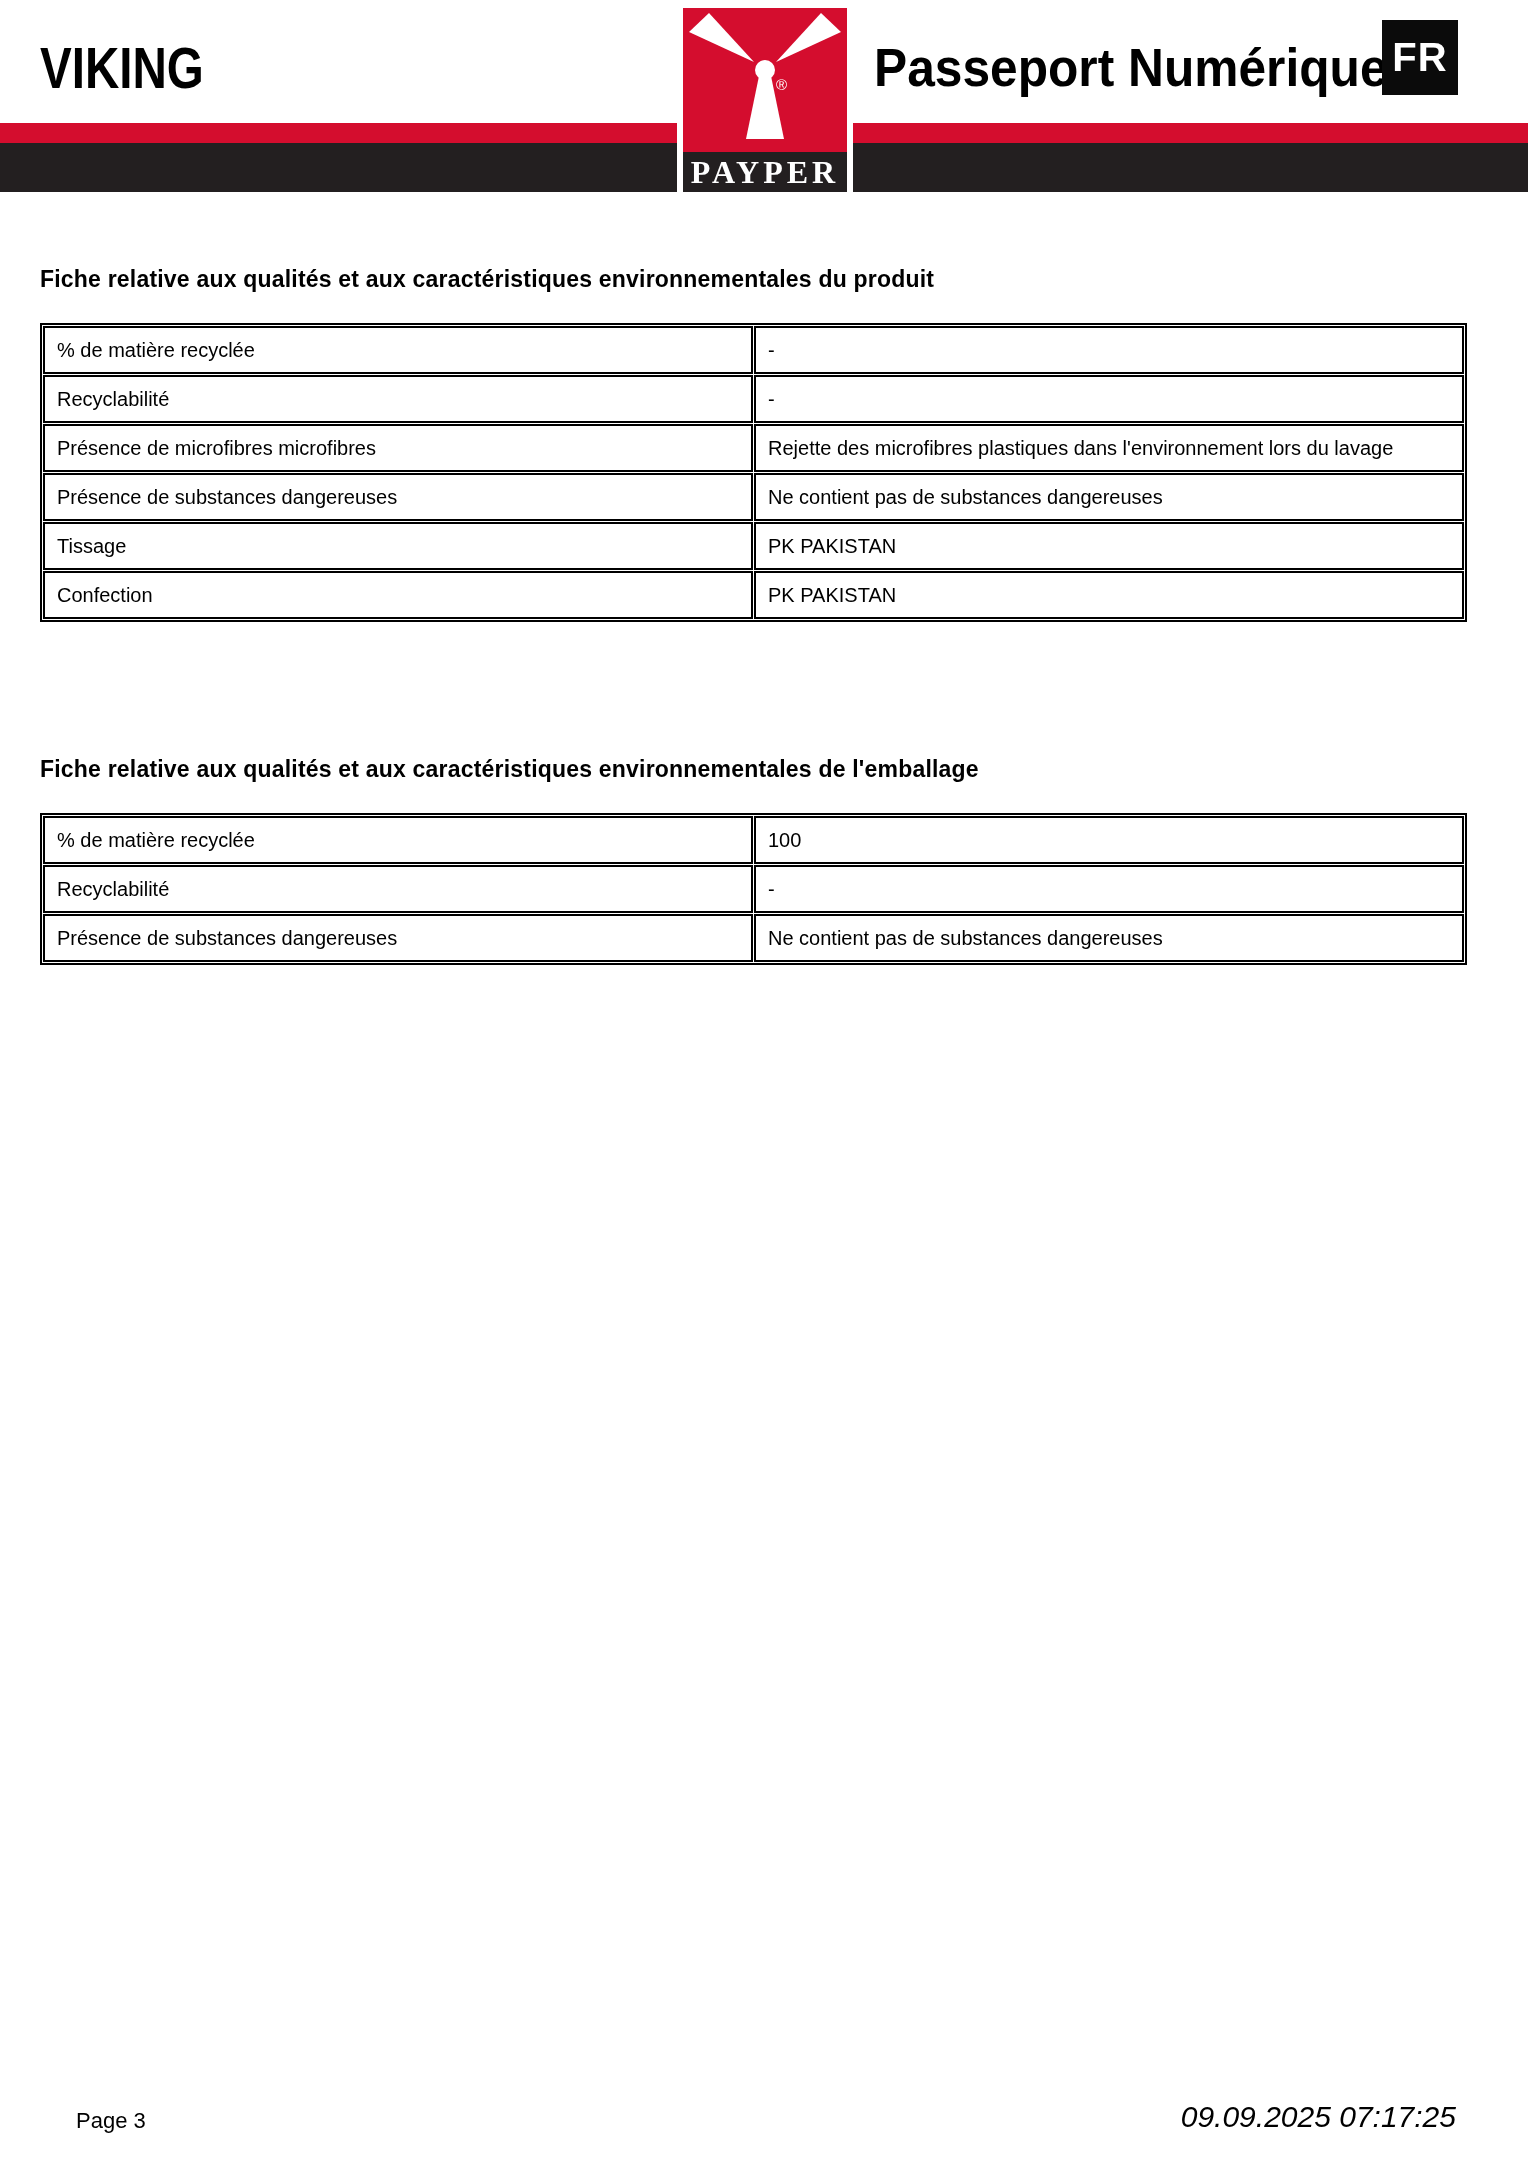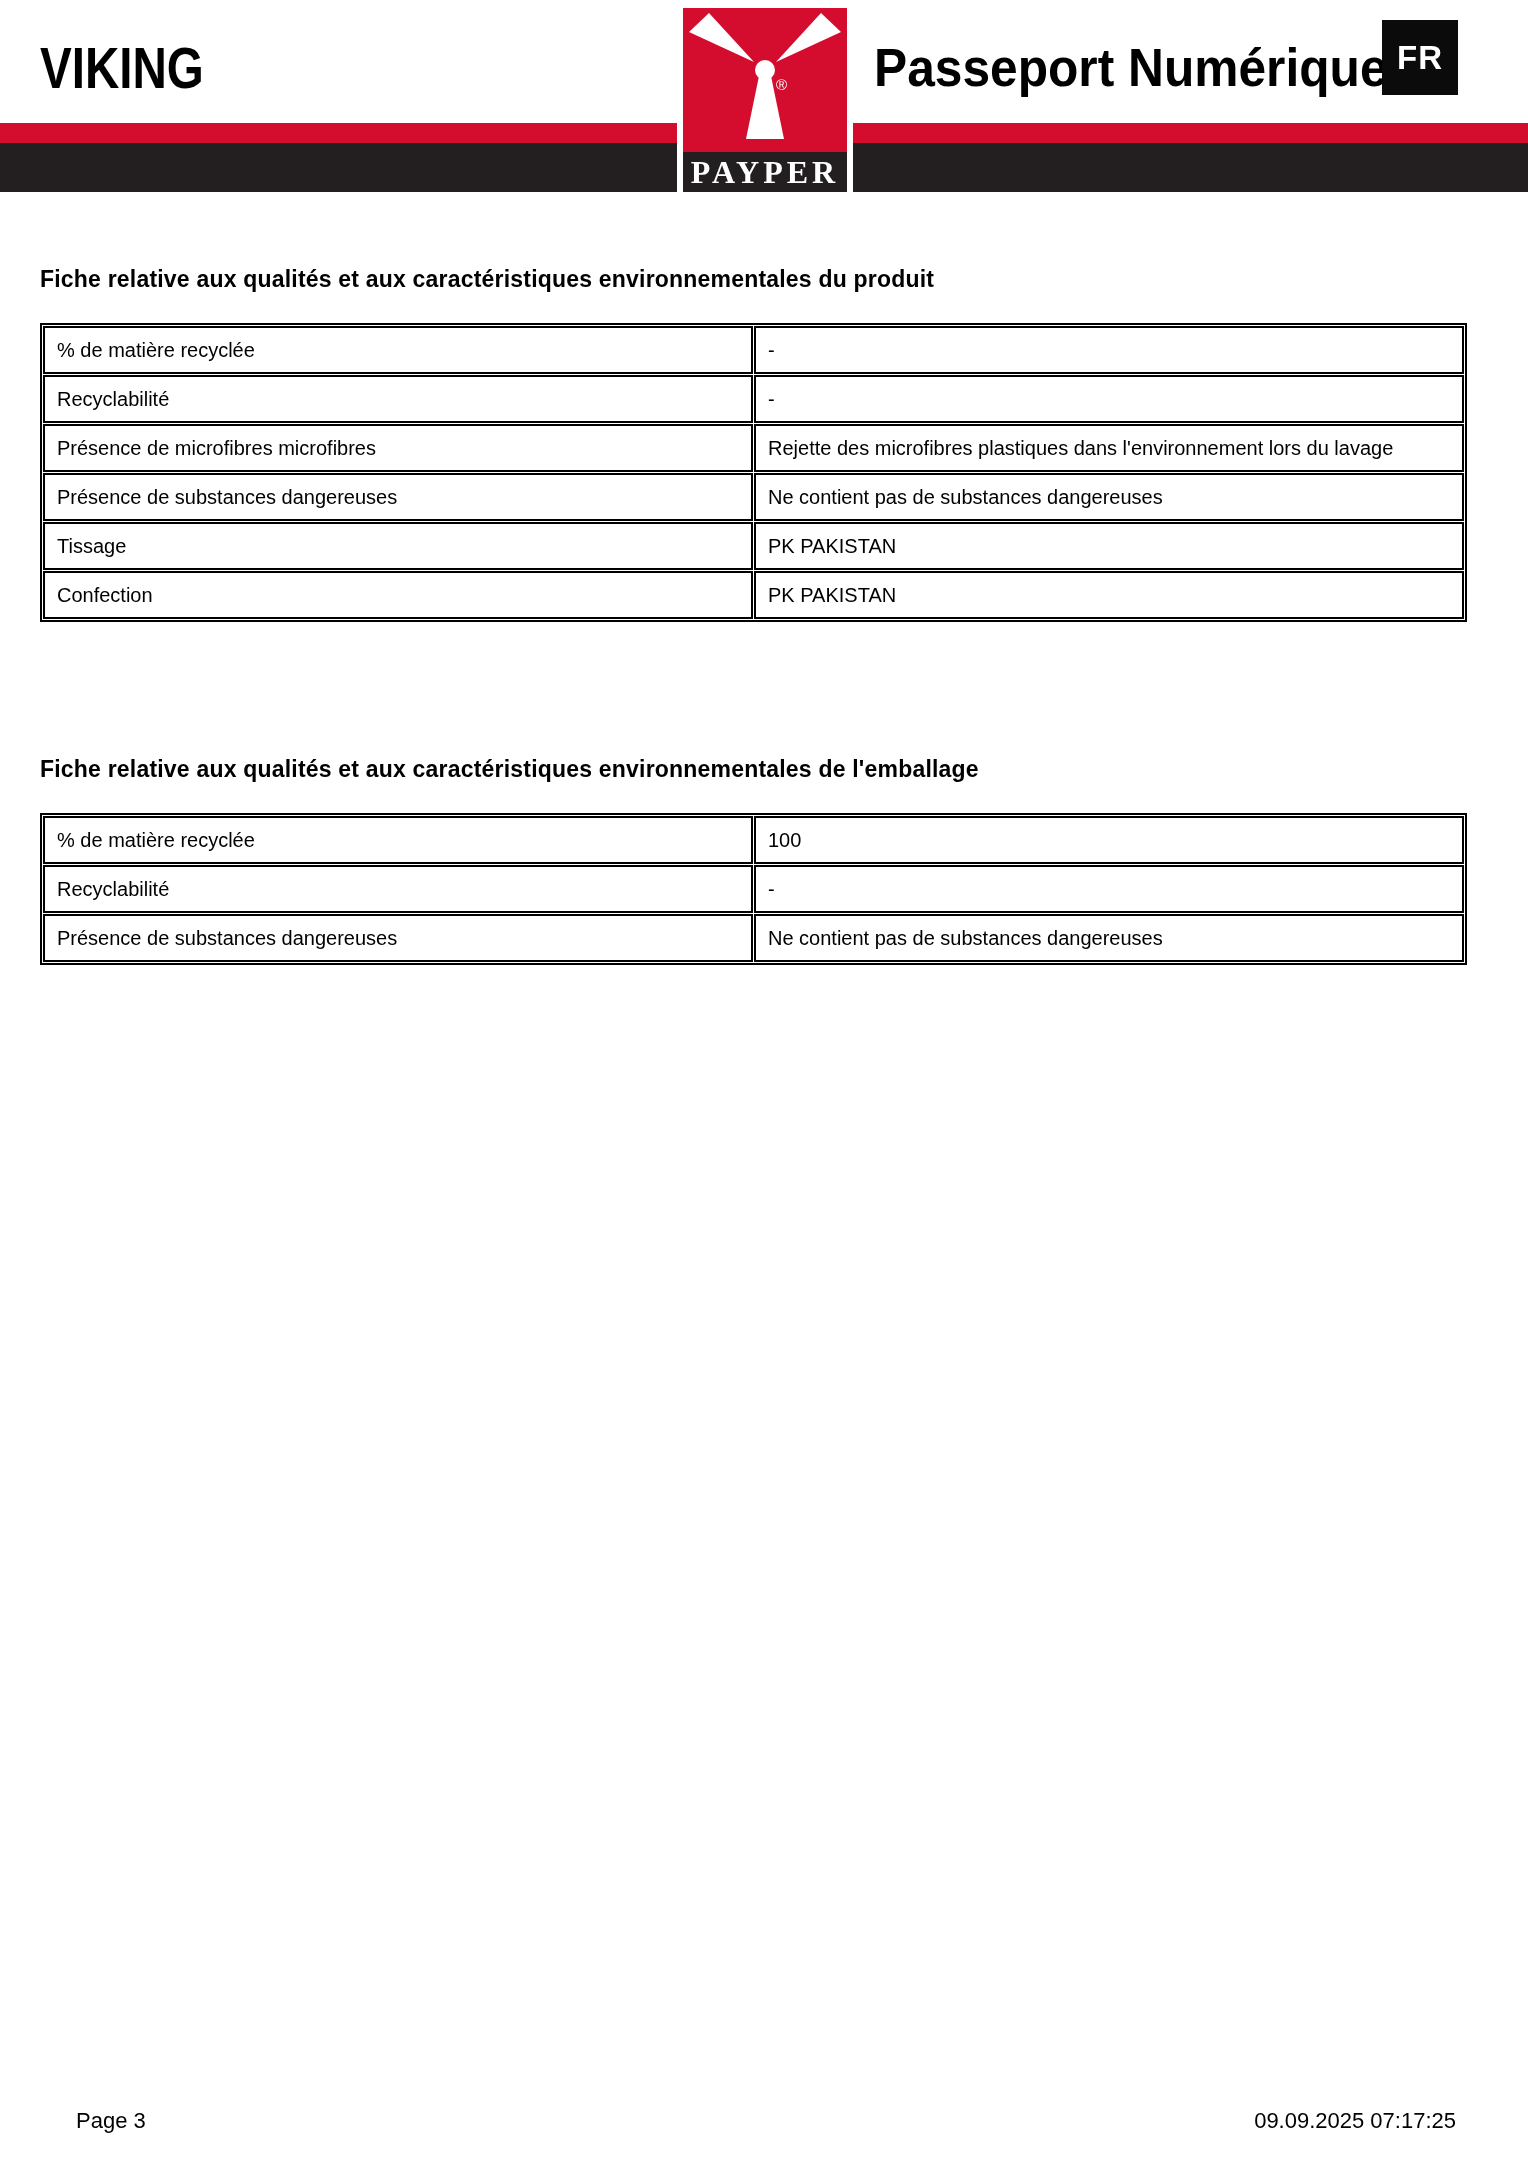--- a/index.html
+++ b/index.html
@@ -31,21 +31,21 @@
   .doc-title {
     position: absolute; left: 874px; top: 36px;
     font-size: 54px; font-weight: bold;
     transform: scaleX(0.92); transform-origin: left top;
     white-space: nowrap;
   }
   .fr-badge {
     position: absolute; left: 1382px; top: 20px; width: 76px; height: 75px;
     background: #0B0B0B; color: #fff;
     display: flex; align-items: center; justify-content: center;
-    font-size: 33px; font-weight: bold; letter-spacing: 1px;
+    font-size: 40px; font-weight: bold; letter-spacing: 1px;
   }
 
   
   .logo {
     position: absolute; left: 677px; top: 8px; width: 176px;
     border-left: 6px solid #fff; border-right: 6px solid #fff;
   }
   .logo-red {
     height: 144px; background: var(--brand-red, #D40D2E);
     position: relative;
@@ -80,21 +80,21 @@
     overflow-wrap: break-word;
   }
   td.label-cell { width: 50%; }
   td.value-cell { width: 50%; padding-right: 110px; }
 
   
   .footer-page {
     position: absolute; left: 76px; bottom: 26px; font-size: 22px;
   }
   .footer-timestamp {
-    position: absolute; right: 72px; bottom: 26px; font-size: 22px;
+    position: absolute; right: 72px; bottom: 26px; font-size: 30px; font-style: italic;
   }
 </style>
 </head>
 <body>
 
 <div class="header">
   <div class="brand-title">VIKING</div>
 
   <div class="stripe-red"></div>
   <div class="bar-black"></div>

